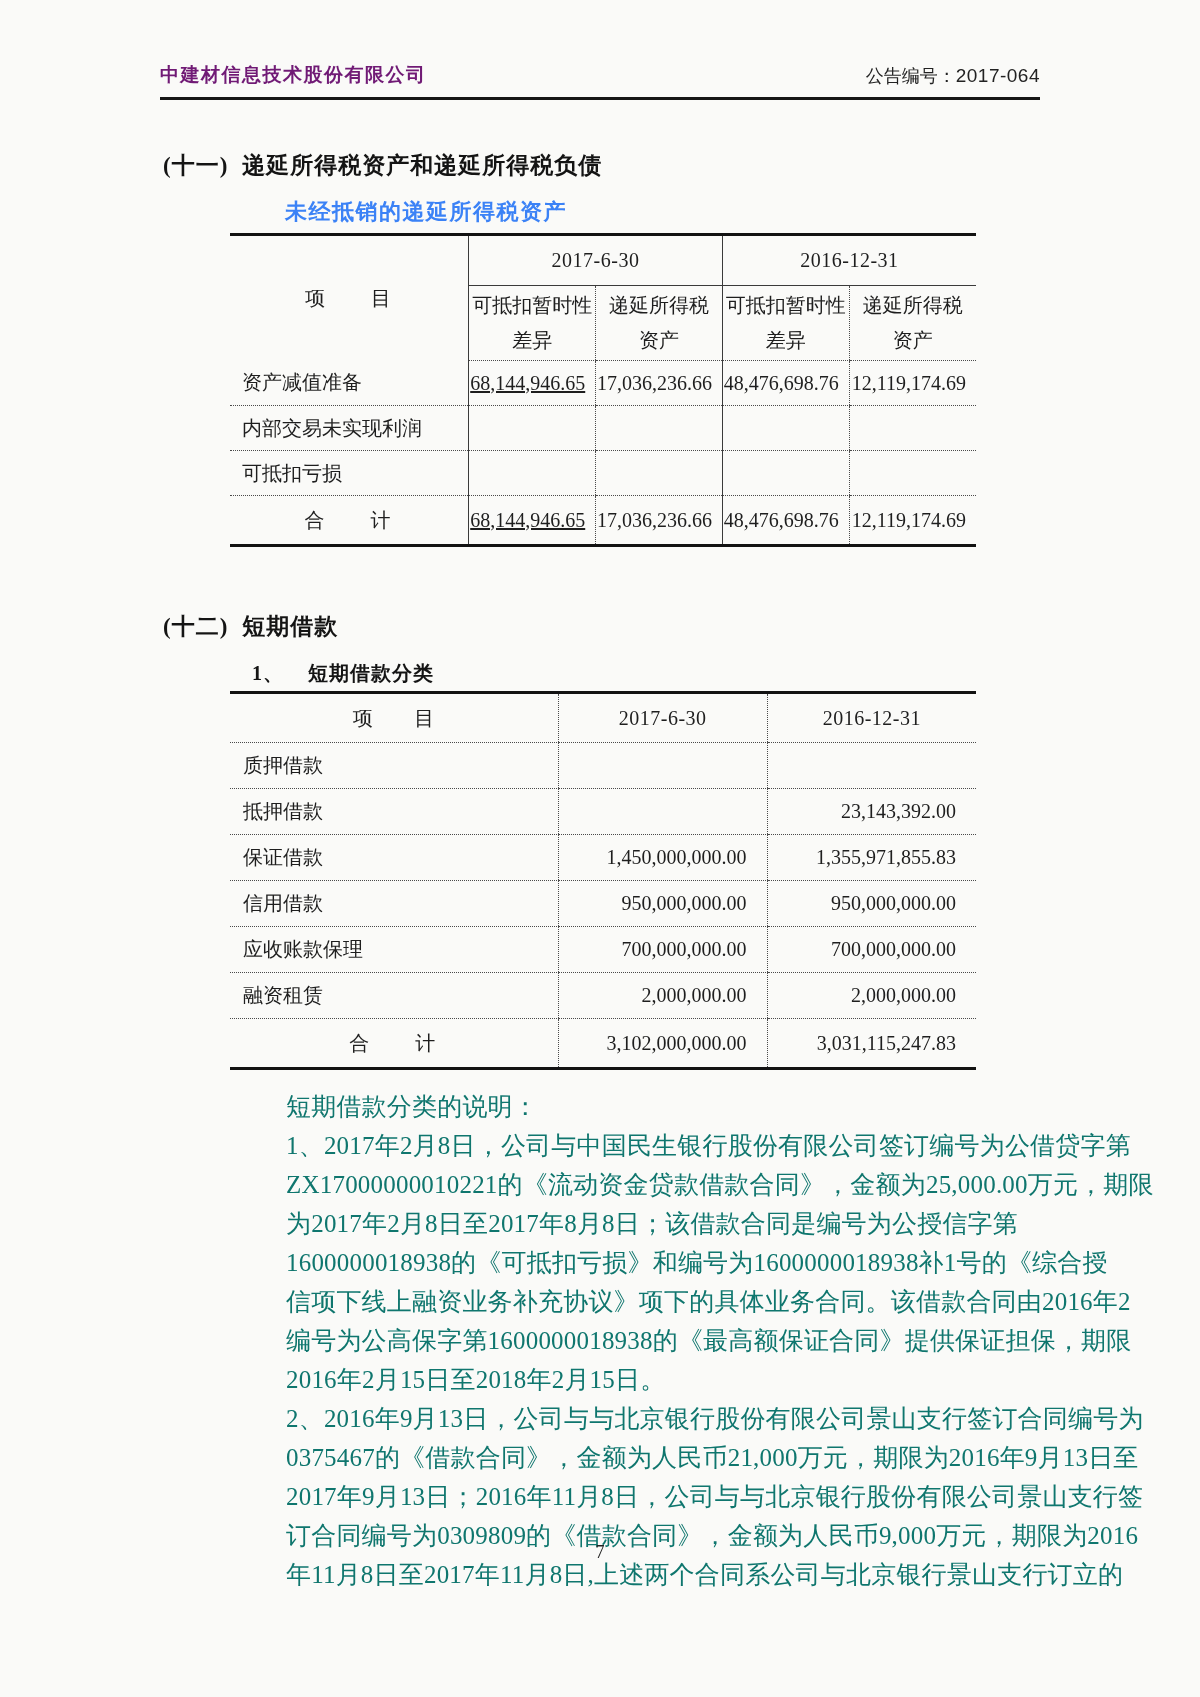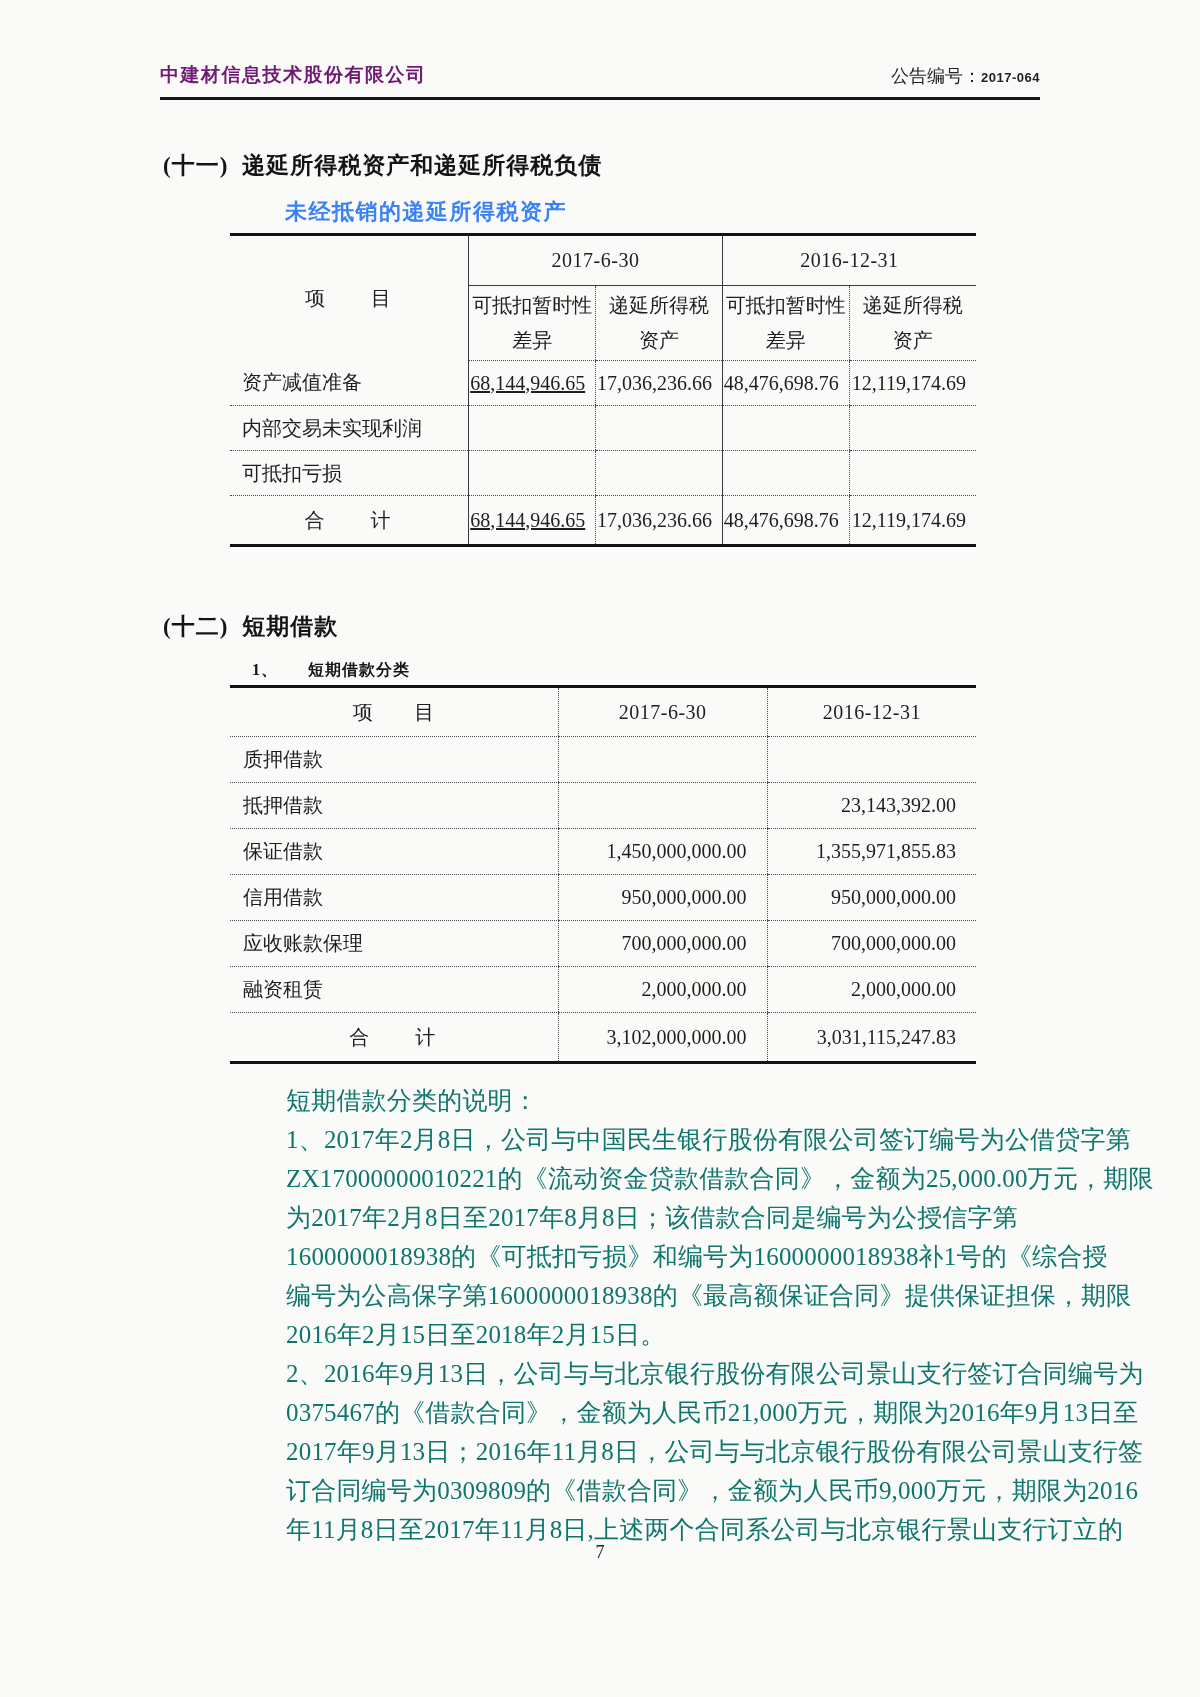--- a/index.html
+++ b/index.html
@@ -15,35 +15,35 @@
 
   
   .doc-header{
     margin:62px 160px 0 160px;
     display:flex;justify-content:space-between;align-items:flex-end;
     border-bottom:3px solid #161616;
     padding-bottom:9px;
   }
   .company{font-size:19px;letter-spacing:1.5px;font-weight:600;color:#701a75;}
   .notice{font-size:18px;color:#222;}
-  .notice b{font-size:13px;font-family:"Liberation Sans",sans-serif;font-weight:700;letter-spacing:0.5px;}
+  .notice b{font-size:19px;font-family:"Liberation Sans",sans-serif;font-weight:400;letter-spacing:0.5px;}
 
   
   .sec-heading{
     margin:50px 0 0 163px;
     font-size:23px;font-weight:700;letter-spacing:1px;color:#141414;
   }
   .sec-heading .sec-no{margin-right:14px;font-weight:700;}
   .sub-heading{
     margin:16px 0 6px 285px;
     font-size:22px;font-weight:700;letter-spacing:1.5px;color:#3b82f6;
   }
   .list-heading{
     margin:18px 0 4px 252px;
-    font-size:16px;font-weight:700;letter-spacing:1px;color:#141414;
+    font-size:20px;font-weight:700;letter-spacing:1px;color:#141414;
   }
   .list-heading .list-no{display:inline-block;width:56px;}
 
   
   table{border-collapse:collapse;table-layout:fixed;margin-left:230px;width:746px;
         font-size:20px;color:#1e1e1e;}
   table.t1{border-top:3px solid #121212;border-bottom:3px solid #121212;}
   table.t2{border-top:3px solid #121212;border-bottom:3px solid #121212;}
   th{font-weight:400;}
 
@@ -228,20 +228,21 @@
     </tr>
   </tbody>
     </table>
 
   <div class="notes">
     <div class="note-line short">短期借款分类的说明：</div>
     <div class="note-line">1、2017年2月8日，公司与中国民生银行股份有限公司签订编号为公借贷字第</div>
     <div class="note-line">ZX17000000010221的《流动资金贷款借款合同》，金额为25,000.00万元，期限</div>
     <div class="note-line">为2017年2月8日至2017年8月8日；该借款合同是编号为公授信字第</div>
     <div class="note-line">1600000018938的《可抵扣亏损》和编号为1600000018938补1号的《综合授</div>
+    <div class="note-line">信项下线上融资业务补充协议》项下的具体业务合同。该借款合同由2016年2</div>
     <div class="note-line">编号为公高保字第1600000018938的《最高额保证合同》提供保证担保，期限</div>
     <div class="note-line short">2016年2月15日至2018年2月15日。</div>
     <div class="note-line">2、2016年9月13日，公司与与北京银行股份有限公司景山支行签订合同编号为</div>
     <div class="note-line">0375467的《借款合同》，金额为人民币21,000万元，期限为2016年9月13日至</div>
     <div class="note-line">2017年9月13日；2016年11月8日，公司与与北京银行股份有限公司景山支行签</div>
     <div class="note-line">订合同编号为0309809的《借款合同》，金额为人民币9,000万元，期限为2016</div>
     <div class="note-line">年11月8日至2017年11月8日,上述两个合同系公司与北京银行景山支行订立的</div>
   </div>
 
   <div class="page-num">7</div>

